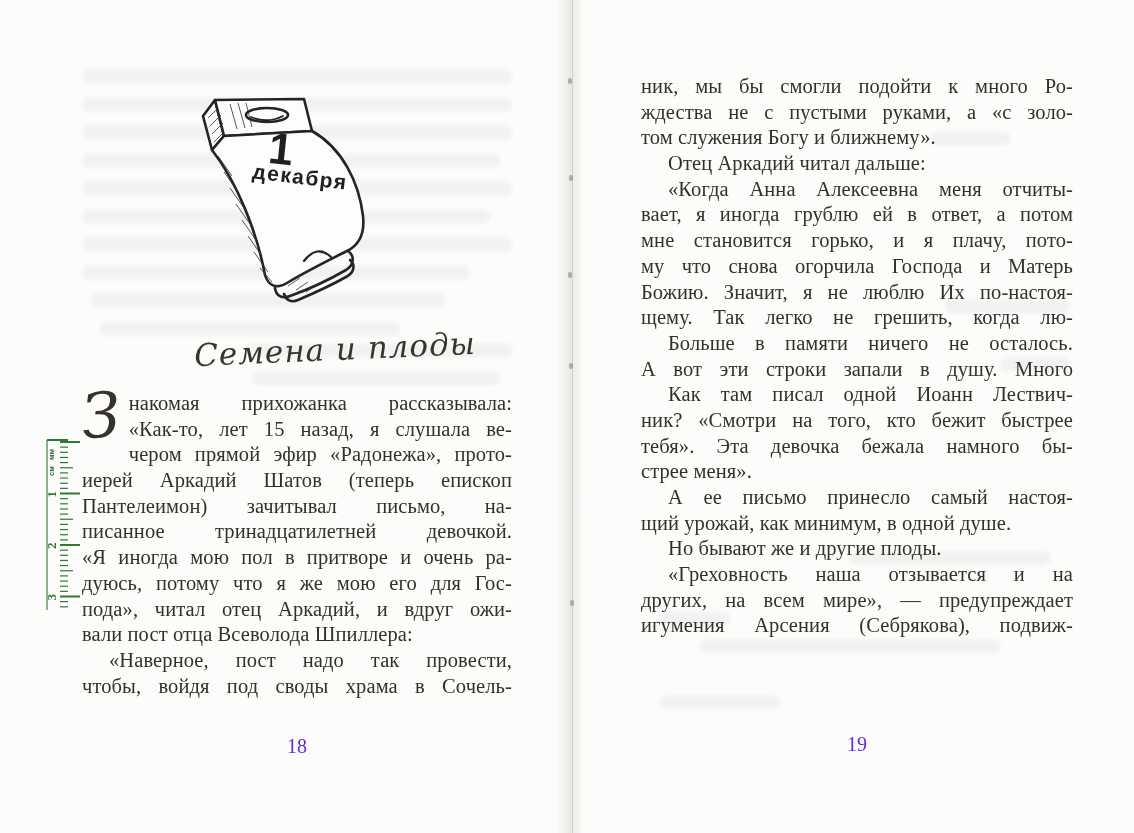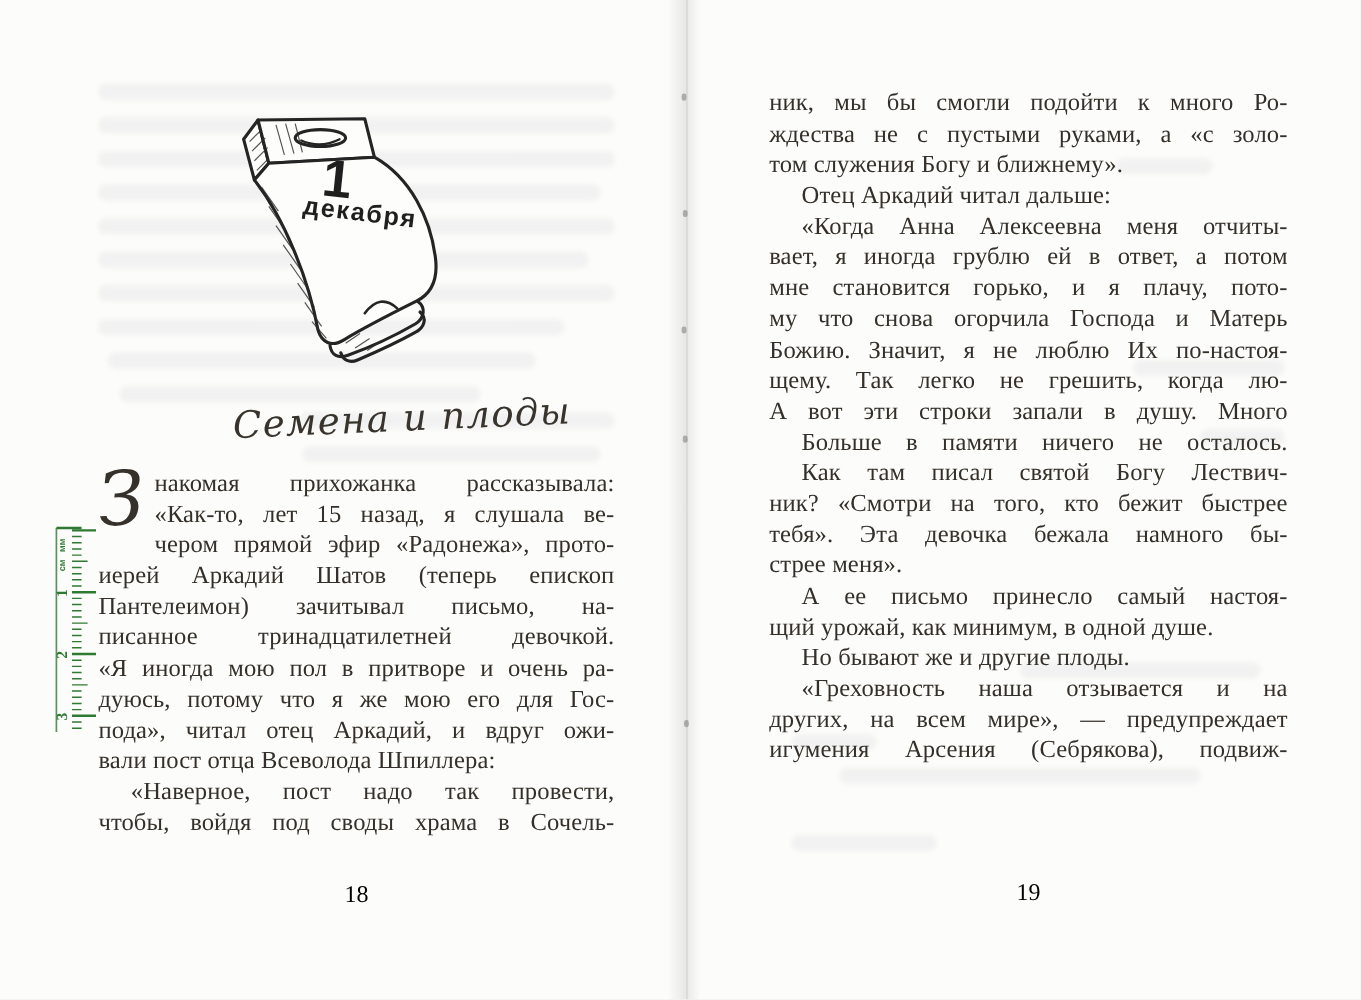--- a/index.html
+++ b/index.html
@@ -21,21 +21,21 @@
   .line{white-space:normal;}
   .line.last{text-align-last:left;}
   .line.indent{text-indent:27px;}
   .dropcap{float:left;font-family:"DejaVu Serif",serif;font-style:italic;font-size:62px;line-height:46px;height:50px;
     margin:2px 8px 0 0;color:#36322b;transform:rotate(-4deg);}
 
   .chapter-title{position:absolute;left:120px;top:331px;width:430px;text-align:center;
     font-family:"DejaVu Serif",serif;font-style:italic;font-size:31px;color:#38342d;
     transform:rotate(-2.5deg);letter-spacing:1px;}
 
-  .pagenum{position:absolute;width:430px;text-align:center;font-size:20px;color:#000000;}
+  .pagenum{position:absolute;width:430px;text-align:center;font-size:20px;color:#6d28d9;}
   .pagenum.left{left:82px;top:735px;}
   .pagenum.right{left:642px;top:733px;}
 
   .calendar{position:absolute;left:188px;top:84px;}
 
   .ruler{position:absolute;left:44px;top:438px;}
 </style>
 </head>
 <body>
 
@@ -175,23 +175,23 @@
         <div class="line">ник, мы бы смогли подойти к много Ро-</div>
         <div class="line">ждества не с пустыми руками, а «с золо-</div>
         <div class="line last">том служения Богу и ближнему».</div>
         <div class="line indent last">Отец Аркадий читал дальше:</div>
         <div class="line indent">«Когда Анна Алексеевна меня отчиты-</div>
         <div class="line">вает, я иногда грублю ей в ответ, а потом</div>
         <div class="line">мне становится горько, и я плачу, пото-</div>
         <div class="line">му что снова огорчила Господа и Матерь</div>
         <div class="line">Божию. Значит, я не люблю Их по-настоя-</div>
         <div class="line">щему. Так легко не грешить, когда лю-</div>
+        <div class="line indent">Больше в памяти ничего не осталось.</div>
         <div class="line">А вот эти строки запали в душу. Много</div>
-        <div class="line indent">Больше в памяти ничего не осталось.</div>
-        <div class="line indent">Как там писал святой Богу Лествич-</div>
+        <div class="line indent">Как там писал одной Иоанн Лествич-</div>
         <div class="line">ник? «Смотри на того, кто бежит быстрее</div>
         <div class="line">тебя». Эта девочка бежала намного бы-</div>
         <div class="line last">стрее меня».</div>
         <div class="line indent">А ее письмо принесло самый настоя-</div>
         <div class="line last">щий урожай, как минимум, в одной душе.</div>
         <div class="line indent last">Но бывают же и другие плоды.</div>
         <div class="line indent">«Греховность наша отзывается и на</div>
         <div class="line">других, на всем мире», — предупреждает</div>
         <div class="line">игумения Арсения (Себрякова), подвиж-</div>
       </div>

